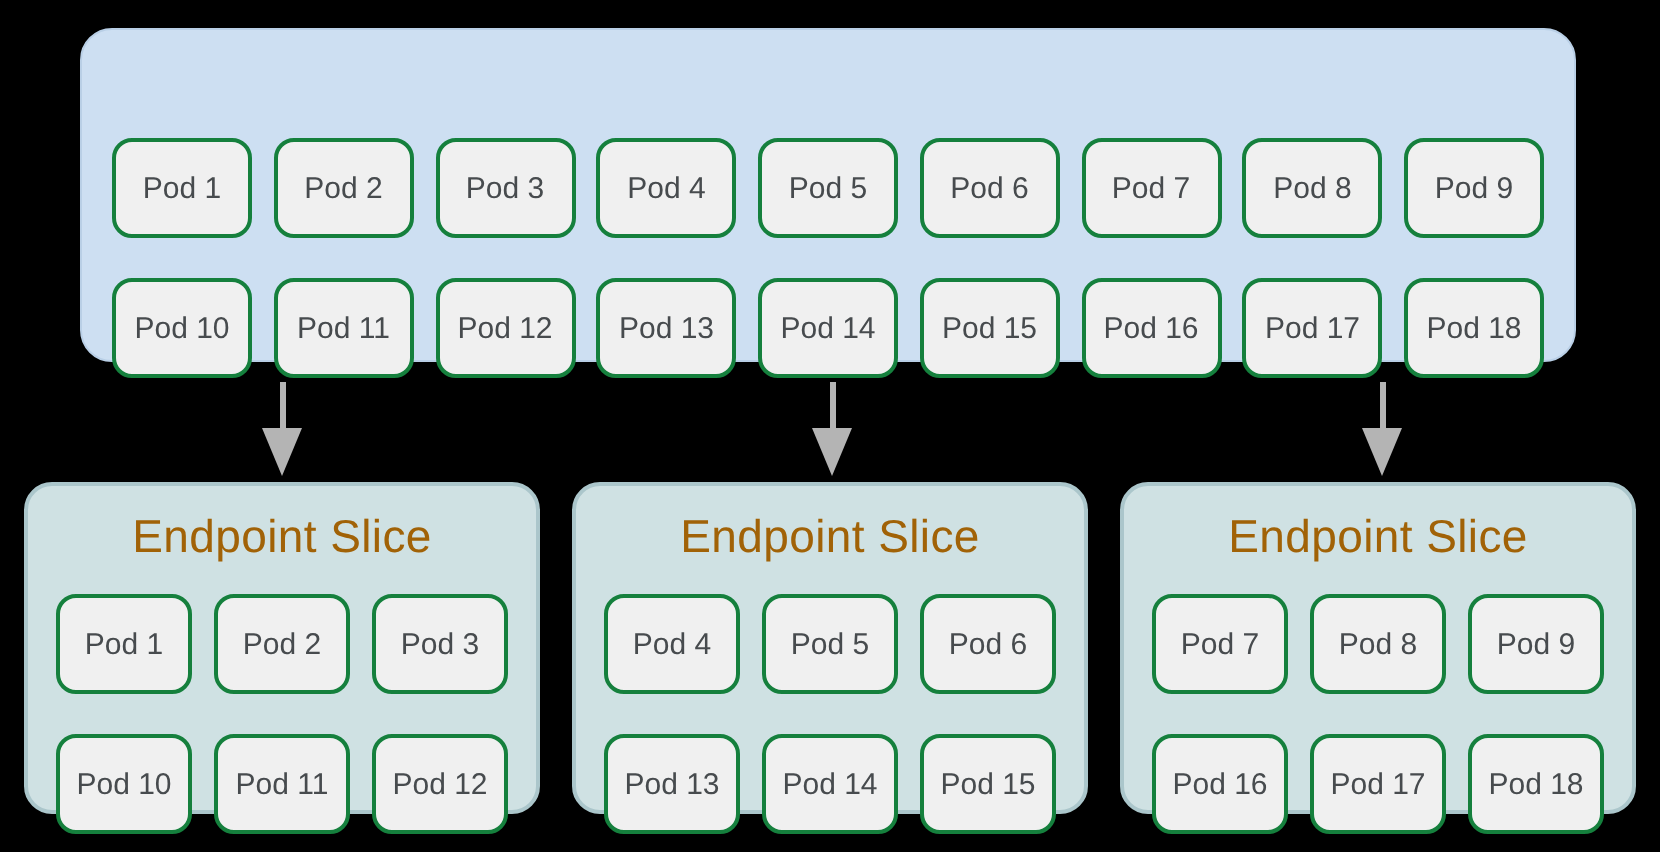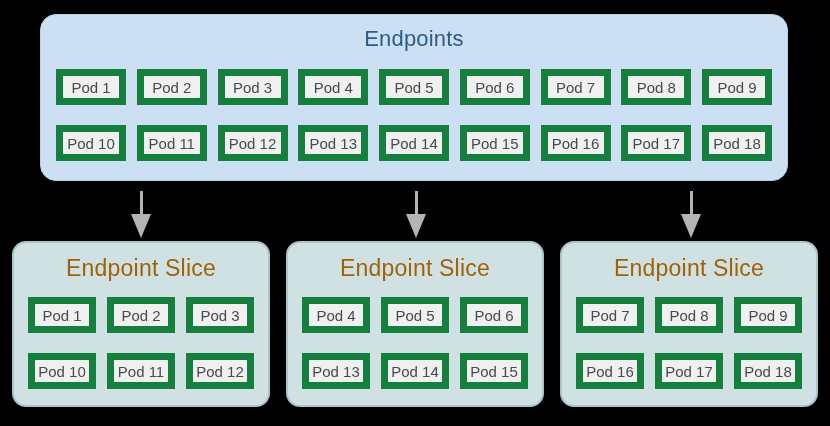--- a/index.html
+++ b/index.html
@@ -48,25 +48,25 @@
     display: flex;
     flex-direction: column;
     gap: 20px;
   }
   .pod-row {
     display: flex;
     justify-content: space-between;
   }
   .pod {
     width: 70px;
-    height: 36px;
+    height: 50px;
     box-sizing: border-box;
     background: #f0f0f0;
-    border: 7px solid #15803d;
-    border-radius: 0;
+    border: 2px solid #15803d;
+    border-radius: 10px;
     display: flex;
     align-items: center;
     justify-content: center;
     font-size: 15px;
     color: #474b4e;
     white-space: nowrap;
   }
   
   .arrow {
     position: absolute;
@@ -127,21 +127,20 @@
   .slice-pods .pod {
     width: 68px;
   }
 </style>
 </head>
 <body>
 
 <div class="canvas">
 
   <div class="endpoints-box">
-    <div class="endpoints-title">Endpoints</div>
     <div class="endpoints-pods">
       <div class="pod-row">
         <div class="pod">Pod 1</div>
         <div class="pod">Pod 2</div>
         <div class="pod">Pod 3</div>
         <div class="pod">Pod 4</div>
         <div class="pod">Pod 5</div>
         <div class="pod">Pod 6</div>
         <div class="pod">Pod 7</div>
         <div class="pod">Pod 8</div>

